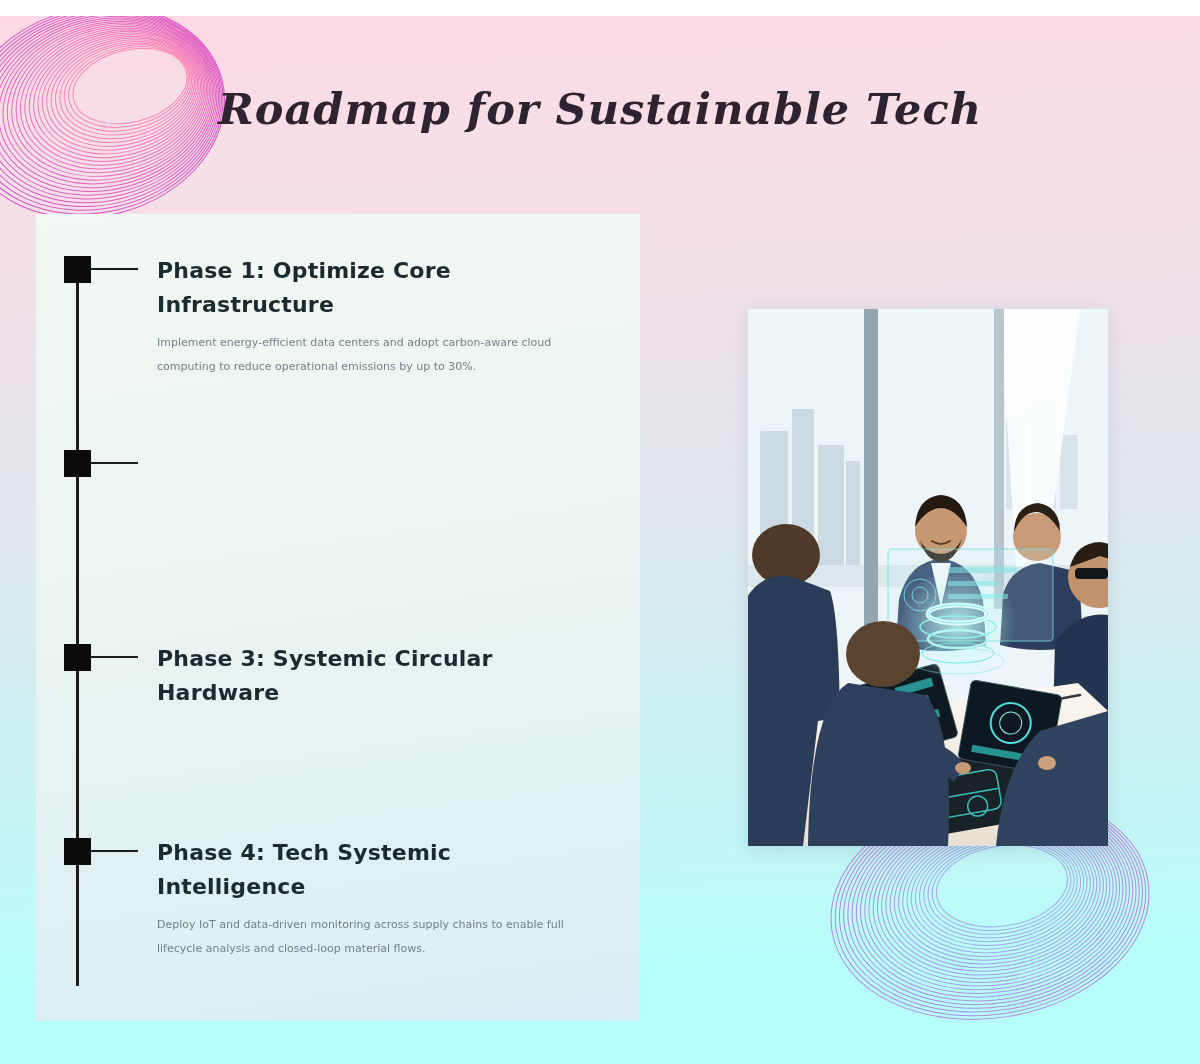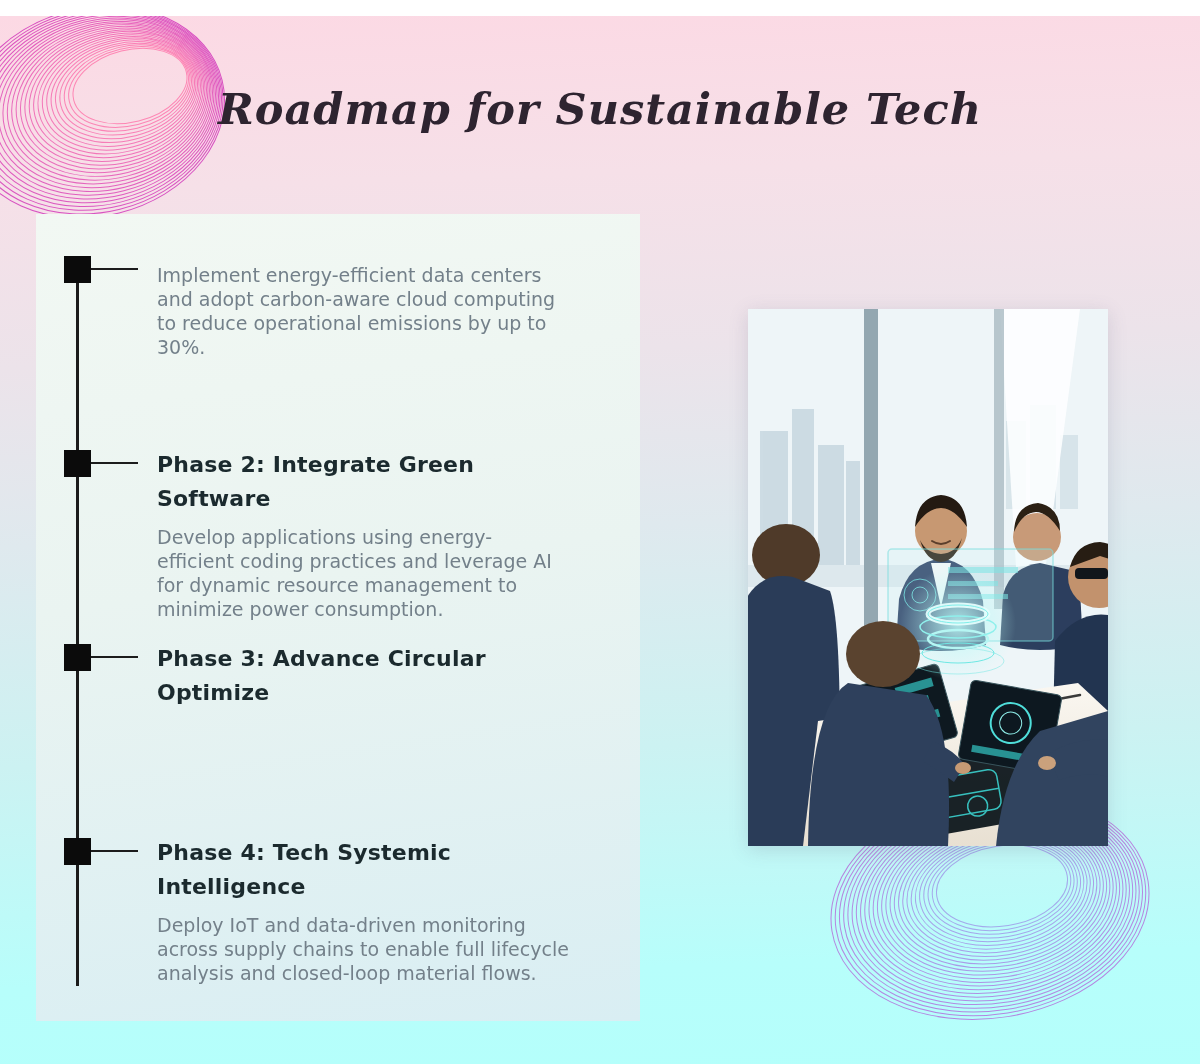--- a/index.html
+++ b/index.html
@@ -37,21 +37,21 @@
   }
   .phase-connector {
     position:absolute; left:91px; width:47px; height:2px; background:#1c1c1c;
   }
   .phase-content { position:absolute; left:157px; width:420px; }
   .phase-title {
     font-size:22px; font-weight:bold; color:#1b2a2e; line-height:34px;
     max-width:352px; letter-spacing:.2px;
   }
   .phase-desc {
-    margin-top:9px; font-size:19px; color:#73808a; line-height:24px;
+    margin-top:9px; font-size:11px; color:#73808a; line-height:24px;
     max-width:412px;
   }
 
   .photo {
     position:absolute; left:748px; top:293px; width:360px; height:537px;
     box-shadow:0 4px 18px rgba(90,90,120,.18);
   }
   .photo svg { display:block; width:100%; height:100%; }
 </style>
 </head>
@@ -117,34 +117,31 @@
     </svg>
 
   <div class="page-title">Roadmap for Sustainable Tech</div>
 
   <div class="panel"></div>
   <div class="timeline-line"></div>
 
   <div class="phase-marker" style="top:240px"></div>
   <div class="phase-connector" style="top:252px"></div>
   <div class="phase-content" style="top:238px">
+    <div class="phase-title">Phase 1: Optimize Core Infrastructure</div>
     <div class="phase-desc">Implement energy-efficient data centers and adopt carbon-aware cloud computing to reduce operational emissions by up to 30%.</div>
   </div>
 
   <div class="phase-marker" style="top:434px"></div>
   <div class="phase-connector" style="top:446px"></div>
-  <div class="phase-content" style="top:432px">
-    <div class="phase-title">Phase 2: Integrate Green Software</div>
-    <div class="phase-desc">Develop applications using energy-efficient coding practices and leverage AI for dynamic resource management to minimize power consumption.</div>
-  </div>
 
   <div class="phase-marker" style="top:628px"></div>
   <div class="phase-connector" style="top:640px"></div>
   <div class="phase-content" style="top:626px">
-    <div class="phase-title">Phase 3: Advance Circular Optimize</div>
+    <div class="phase-title">Phase 3: Systemic Circular Hardware</div>
   </div>
 
   <div class="phase-marker" style="top:822px"></div>
   <div class="phase-connector" style="top:834px"></div>
   <div class="phase-content" style="top:820px">
     <div class="phase-title">Phase 4: Tech Systemic Intelligence</div>
     <div class="phase-desc">Deploy IoT and data-driven monitoring across supply chains to enable full lifecycle analysis and closed-loop material flows.</div>
   </div>
 
   <div class="photo" title="Business team in navy suits at a conference table reviewing floating cyan holographic displays in a bright office">

